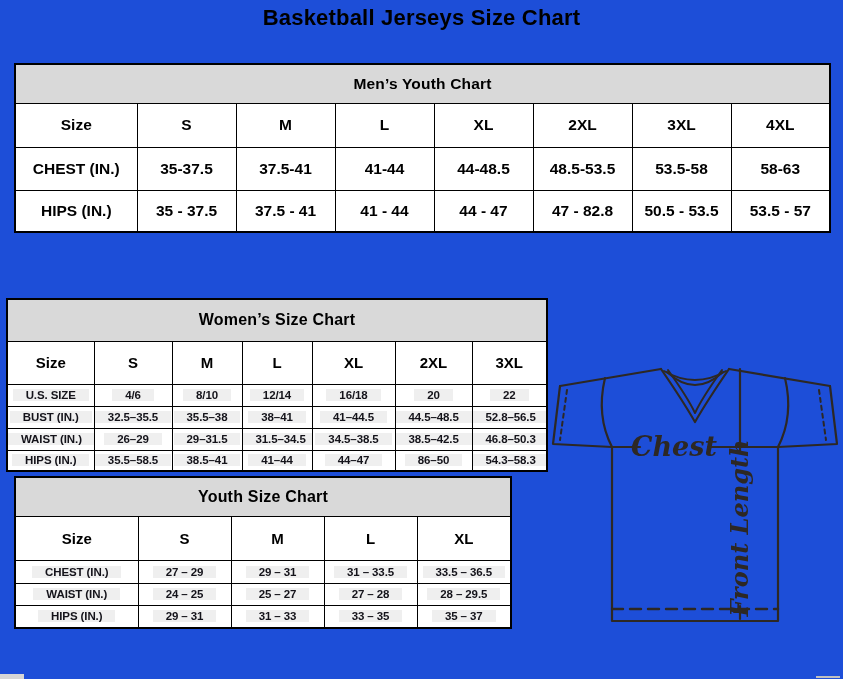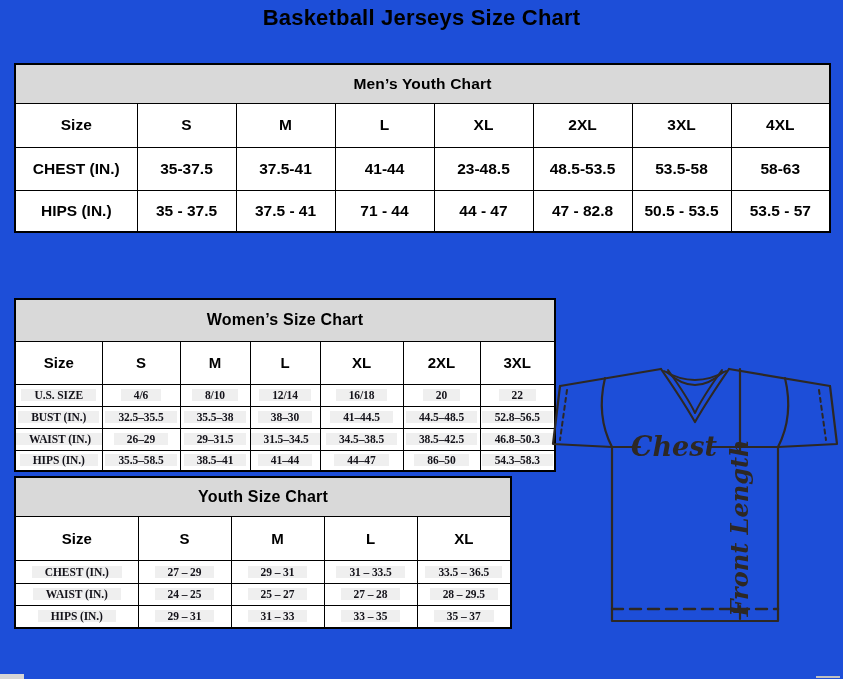--- a/index.html
+++ b/index.html
@@ -20,21 +20,21 @@
     padding:0; overflow:hidden; white-space:nowrap;
   }
   tr.band td {
     background:#d9d9d9; font-weight:bold; font-size:16px; letter-spacing:0.2px;
   }
   table.mens td { font-size:15.5px; font-weight:bold; }
   table.womens tr.hdr td, table.youth tr.hdr td { font-size:15px; font-weight:bold; }
   table.womens tr.data td, table.youth tr.data td {
     font-size:11.5px; font-weight:bold; color:#14131a; letter-spacing:-0.1px;
   }
-  .hl { background:#efefef; padding:0 13px;font-family:Liberation Serif, serif; }
+  .hl { background:#efefef; padding:0 13px; }
   .jersey-diagram { position:absolute; left:548px; top:356px; }
   .artifact { position:absolute; background:#d6d6d6; }
 </style>
 </head>
 <body>
 
 <div class="page">
 
   <div class="page-title">Basketball Jerseys Size Chart</div>
 
@@ -61,39 +61,39 @@
       <td>XL</td>
       <td>2XL</td>
       <td>3XL</td>
       <td>4XL</td>
     </tr>
     <tr class="data" style="height:43px">
       <td>CHEST (IN.)</td>
       <td>35-37.5</td>
       <td>37.5-41</td>
       <td>41-44</td>
-      <td>23-48.5</td>
+      <td>44-48.5</td>
       <td>48.5-53.5</td>
       <td>53.5-58</td>
       <td>58-63</td>
     </tr>
     <tr class="data" style="height:42px">
       <td>HIPS (IN.)</td>
       <td>35 - 37.5</td>
       <td>37.5 - 41</td>
-      <td>71 - 44</td>
+      <td>41 - 44</td>
       <td>44 - 47</td>
       <td>47 - 82.8</td>
       <td>50.5 - 53.5</td>
       <td>53.5 - 57</td>
     </tr>
   </tbody>
     </table>
 
-  <table class="sizes womens" style="left:14px; top:298px; width:540px;">
+  <table class="sizes womens" style="left:6px; top:298px; width:540px;">
     <colgroup>
       <col style="width:87px">
         <col style="width:78px">
         <col style="width:70px">
         <col style="width:70px">
       <col style="width:83px">
         <col style="width:77px">
         <col style="width:75px">
     </colgroup>
     <tbody>
@@ -115,21 +115,21 @@
       <td><span class="hl">8/10</span></td>
       <td><span class="hl">12/14</span></td>
       <td><span class="hl">16/18</span></td>
       <td><span class="hl">20</span></td>
       <td><span class="hl">22</span></td>
     </tr>
     <tr class="data" style="height:22px">
       <td><span class="hl">BUST (IN.)</span></td>
       <td><span class="hl">32.5–35.5</span></td>
       <td><span class="hl">35.5–38</span></td>
-      <td><span class="hl">38–30</span></td>
+      <td><span class="hl">38–41</span></td>
       <td><span class="hl">41–44.5</span></td>
       <td><span class="hl">44.5–48.5</span></td>
       <td><span class="hl">52.8–56.5</span></td>
     </tr>
     <tr class="data" style="height:22px">
       <td><span class="hl">WAIST (IN.)</span></td>
       <td><span class="hl">26–29</span></td>
       <td><span class="hl">29–31.5</span></td>
       <td><span class="hl">31.5–34.5</span></td>
       <td><span class="hl">34.5–38.5</span></td>

